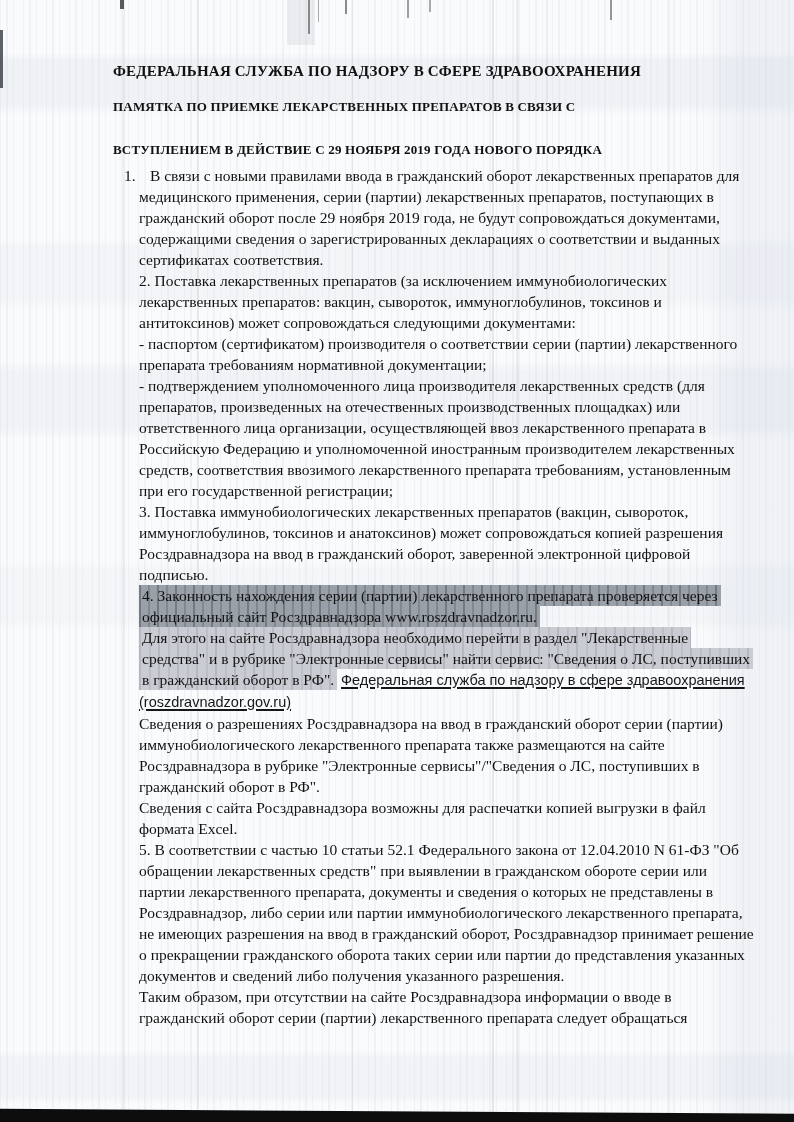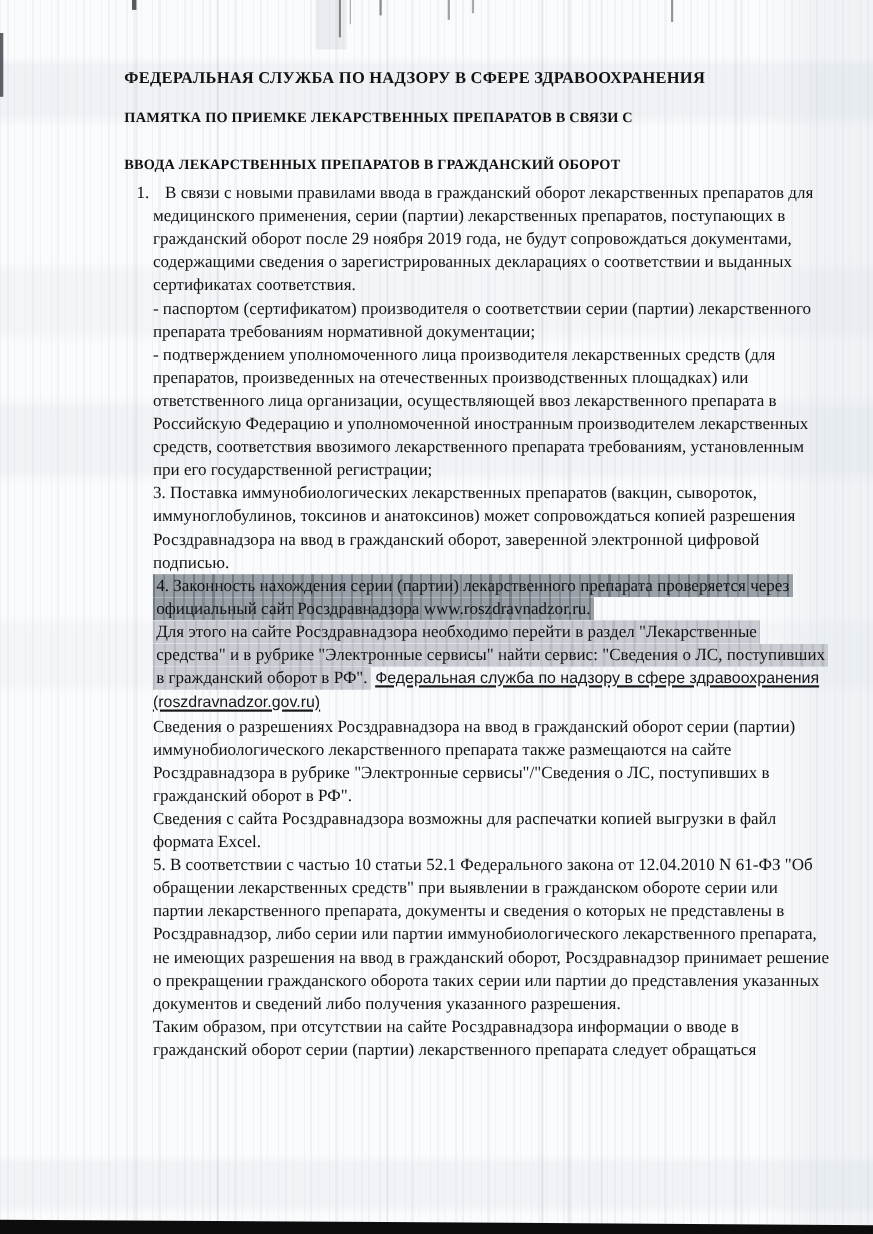--- a/index.html
+++ b/index.html
@@ -93,27 +93,28 @@
   <div class="art" style="left:610px;top:0;width:2px;height:20px;background:#333;opacity:.5"></div>
 
   <div class="art" style="left:0;top:30px;width:3px;height:58px;background:#2a2f38;opacity:.75"></div>
 
   <div class="content">
     <div class="doc-header">
       <div>ФЕДЕРАЛЬНАЯ СЛУЖБА ПО НАДЗОРУ В СФЕРЕ ЗДРАВООХРАНЕНИЯ</div>
     </div>
 
     <div class="title-line first">ПАМЯТКА ПО ПРИЕМКЕ ЛЕКАРСТВЕННЫХ ПРЕПАРАТОВ В СВЯЗИ С</div>
-    <div class="title-line">ВВОДА ЛЕКАРСТВЕННЫХ ПРЕПАРАТОВ В ГРАЖДАНСКИЙ ОБОРОТ</div>
+    <div class="title-line">ВСТУПЛЕНИЕМ В ДЕЙСТВИЕ С 29 НОЯБРЯ 2019 ГОДА НОВОГО ПОРЯДКА</div>
 
     <div class="doc-body">
       <div class="para para-1">
         <span class="num">1.</span>
         <span>В связи с новыми правилами ввода в гражданский оборот лекарственных препаратов для медицинского применения, серии (партии) лекарственных препаратов, поступающих в гражданский оборот после 29 ноября 2019 года, не будут сопровождаться документами, содержащими сведения о зарегистрированных декларациях о соответствии и выданных сертификатах соответствия.</span>
       </div>
+      <div class="para">2. Поставка лекарственных препаратов (за исключением иммунобиологических лекарственных препаратов: вакцин, сывороток, иммуноглобулинов, токсинов и антитоксинов) может сопровождаться следующими документами:</div>
       <div class="para">- паспортом (сертификатом) производителя о соответствии серии (партии) лекарственного препарата требованиям нормативной документации;</div>
       <div class="para">- подтверждением уполномоченного лица производителя лекарственных средств (для препаратов, произведенных на отечественных производственных площадках) или ответственного лица организации, осуществляющей ввоз лекарственного препарата в Российскую Федерацию и уполномоченной иностранным производителем лекарственных средств, соответствия ввозимого лекарственного препарата требованиям, установленным при его государственной регистрации;</div>
       <div class="para">3. Поставка иммунобиологических лекарственных препаратов (вакцин, сывороток, иммуноглобулинов, токсинов и анатоксинов) может сопровождаться копией разрешения Росздравнадзора на ввод в гражданский оборот, заверенной электронной цифровой подписью.</div>
       <div class="para">
         <span class="hl hl-dark">4. Законность нахождения серии (партии) лекарственного препарата проверяется через официальный сайт Росздравнадзора www.roszdravnadzor.ru.</span><br>
         <span class="hl hl-light">Для этого на сайте Росздравнадзора необходимо перейти в раздел "Лекарственные средства" и в рубрике "Электронные сервисы" найти сервис: "Сведения о ЛС, поступивших в гражданский оборот в РФ".</span>
         <a class="doc-link">Федеральная служба по надзору в сфере здравоохранения (roszdravnadzor.gov.ru)</a>
       </div>
       <div class="para">Сведения о разрешениях Росздравнадзора на ввод в гражданский оборот серии (партии) иммунобиологического лекарственного препарата также размещаются на сайте Росздравнадзора в рубрике "Электронные сервисы"/"Сведения о ЛС, поступивших в гражданский оборот в РФ".</div>
       <div class="para">Сведения с сайта Росздравнадзора возможны для распечатки копией выгрузки в файл формата Excel.</div>

